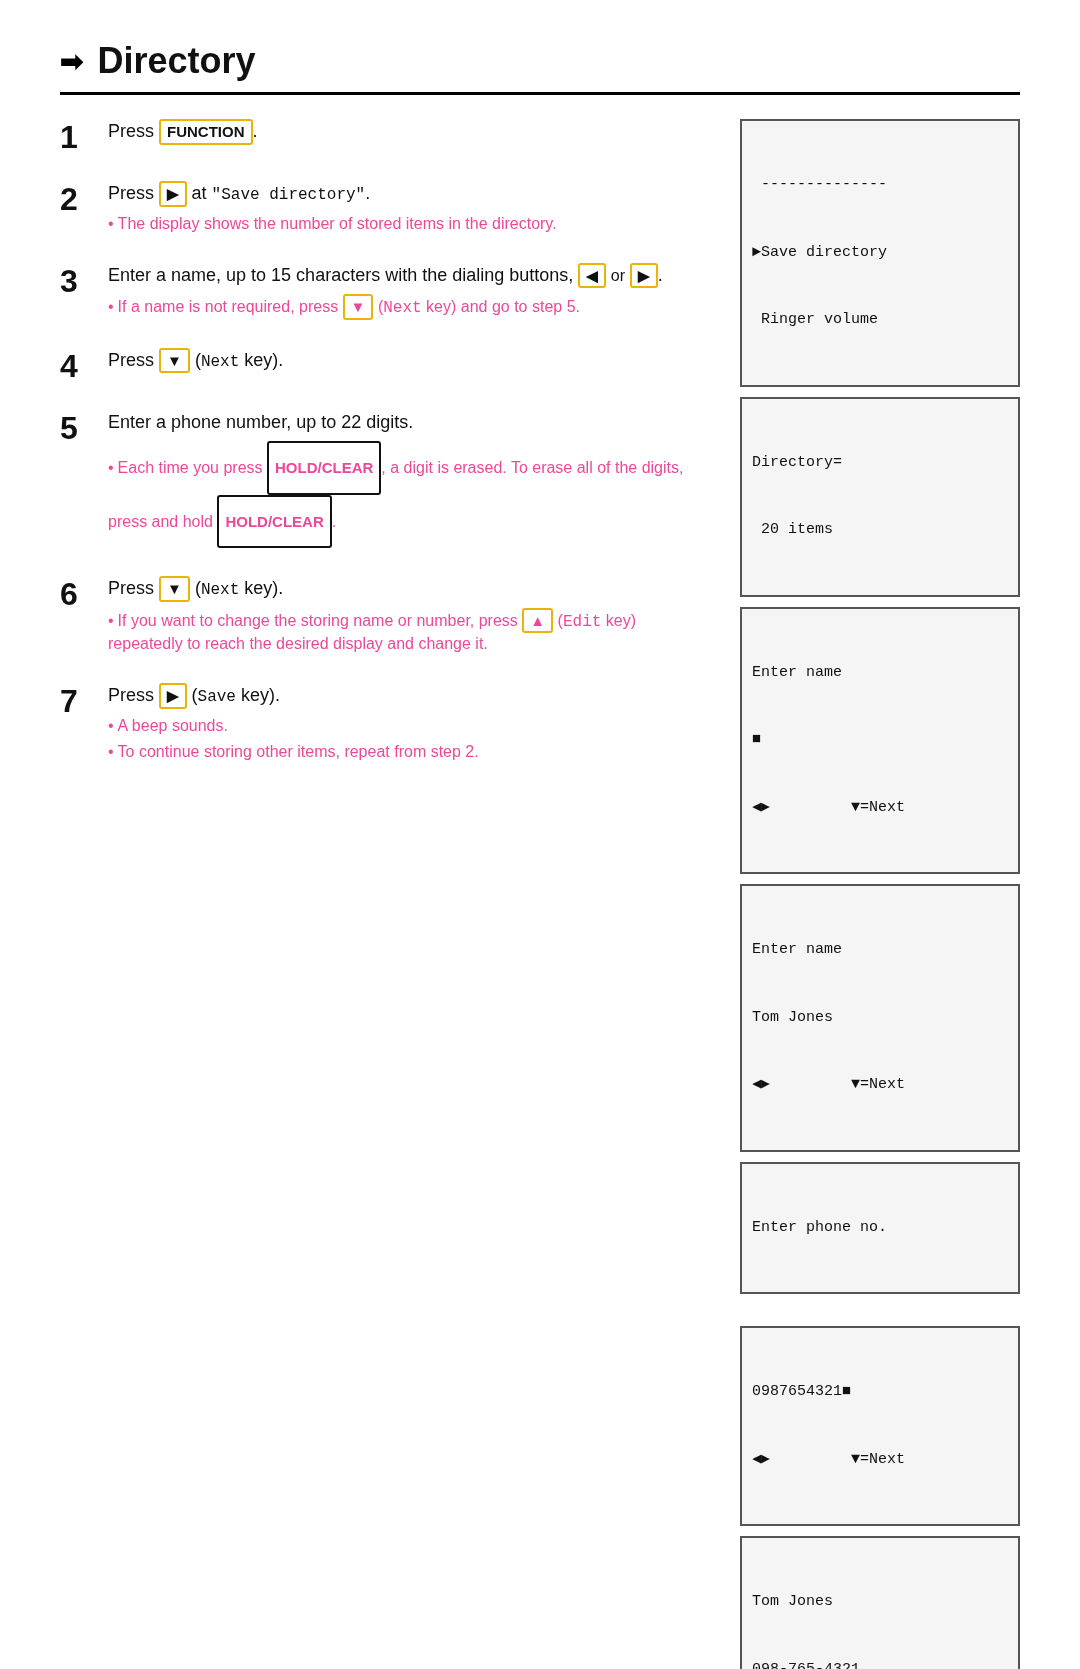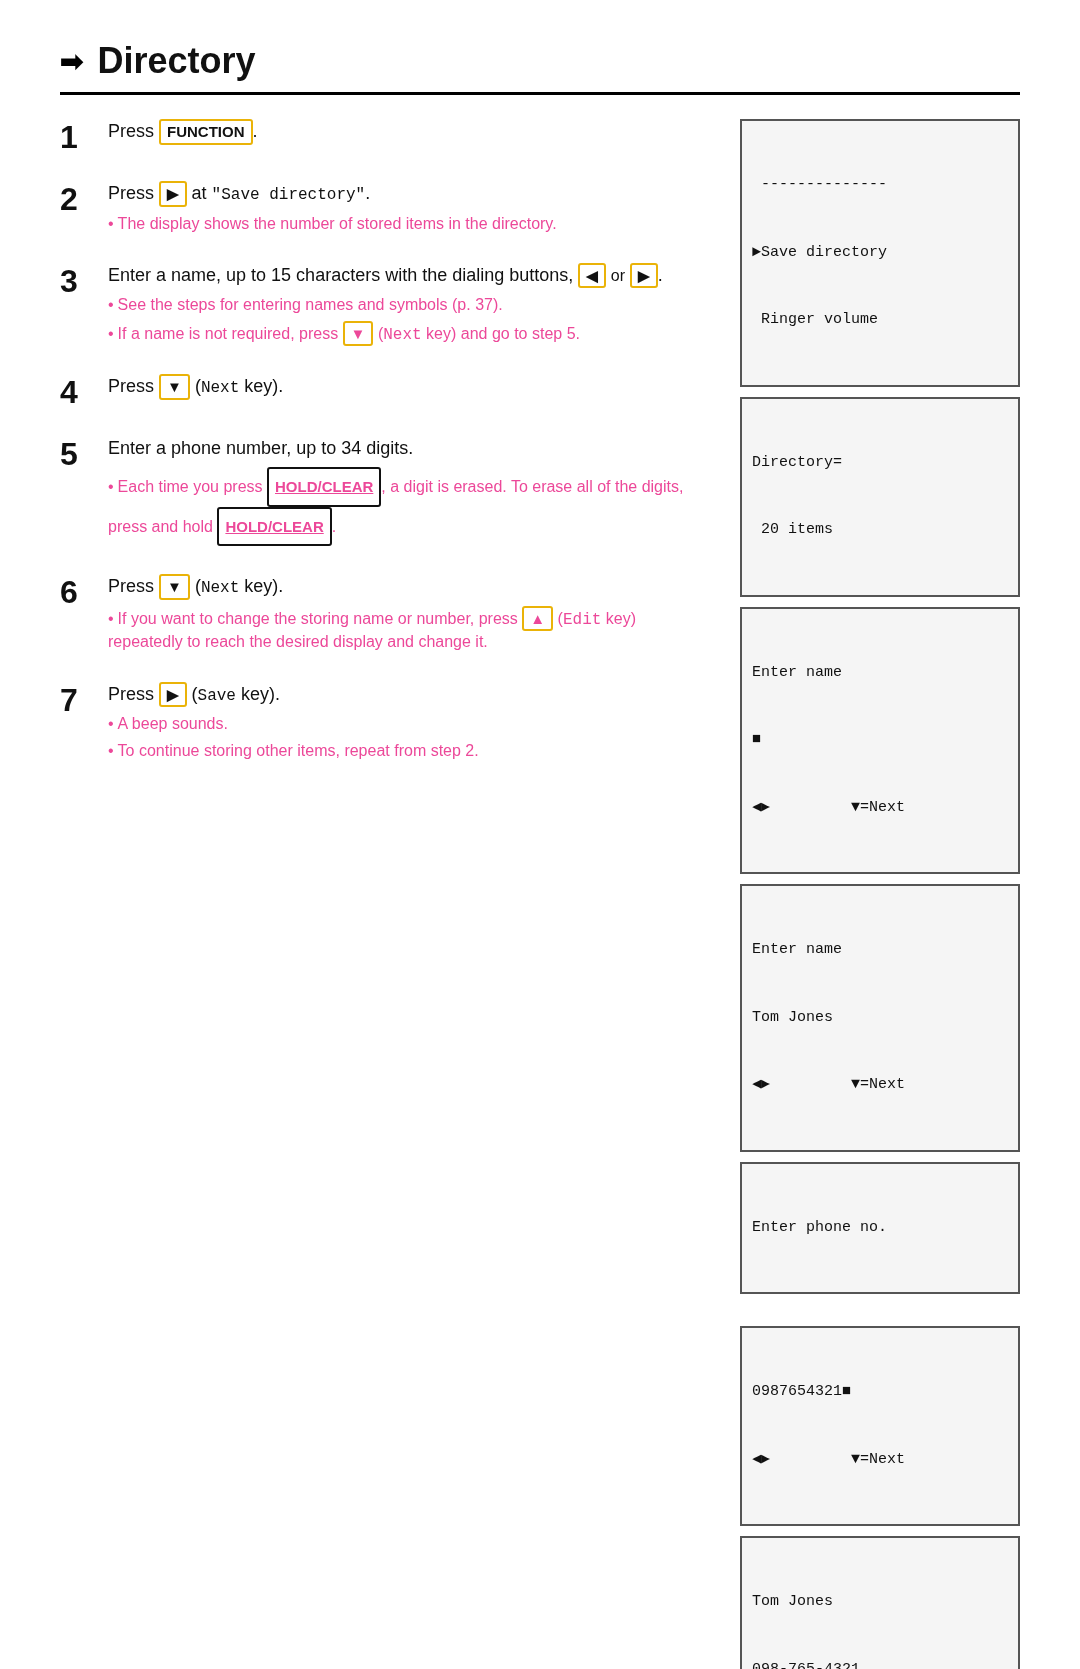--- a/index.html
+++ b/index.html
@@ -94,27 +94,26 @@
       font-size: 15px;
       font-weight: bold;
       font-family: Arial, sans-serif;
       background: #fff;
       line-height: 1.3;
     }
     .key-box-bold {
       display: inline-block;
       border: 2px solid #111;
       border-radius: 3px;
-      padding: 8px 6px;
+      padding: 15px 6px;
       font-size: 15px;
       font-weight: 900;
       font-family: Arial, sans-serif;
       background: #fff;
       line-height: 1.3;
-      text-decoration: underline;
     }
     .mono {
       font-family: 'Courier New', Courier, monospace;
       font-size: 16px;
     }
 
     
     .lcd-box {
       border: 2px solid #555;
       background: #f5f5f5;
@@ -160,39 +159,38 @@
         <div class="step-bullet">The display shows the number of stored items in the directory.</div>
       </div>
     </div>
 
     <div class="step">
       <div class="step-num">3</div>
       <div class="step-content">
         <div class="step-main">
           Enter a name, up to 15 characters with the dialing buttons, <span class="key-box">◀</span> <span style="font-size:16px;">or</span> <span class="key-box">▶</span>.
         </div>
-        <div class="step-bullet">See the steps for entering names and symbols (p. 37).</div>
         <div class="step-bullet">If a name is not required, press <span class="key-box">▼</span> (<span class="mono">Next</span> key) and go to step 5.</div>
       </div>
     </div>
 
     <div class="step">
       <div class="step-num">4</div>
       <div class="step-content">
         <div class="step-main">
           Press <span class="key-box">▼</span> (<span class="mono">Next</span> key).
         </div>
       </div>
     </div>
 
     <div class="step">
       <div class="step-num">5</div>
       <div class="step-content">
         <div class="step-main">
-          Enter a phone number, up to 34 digits.
+          Enter a phone number, up to 22 digits.
         </div>
         <div class="step-bullet">Each time you press <span class="key-box-bold">HOLD/CLEAR</span>, a digit is erased. To erase all of the digits, press and hold <span class="key-box-bold">HOLD/CLEAR</span>.</div>
       </div>
     </div>
 
     <div class="step">
       <div class="step-num">6</div>
       <div class="step-content">
         <div class="step-main">
           Press <span class="key-box">▼</span> (<span class="mono">Next</span> key).

